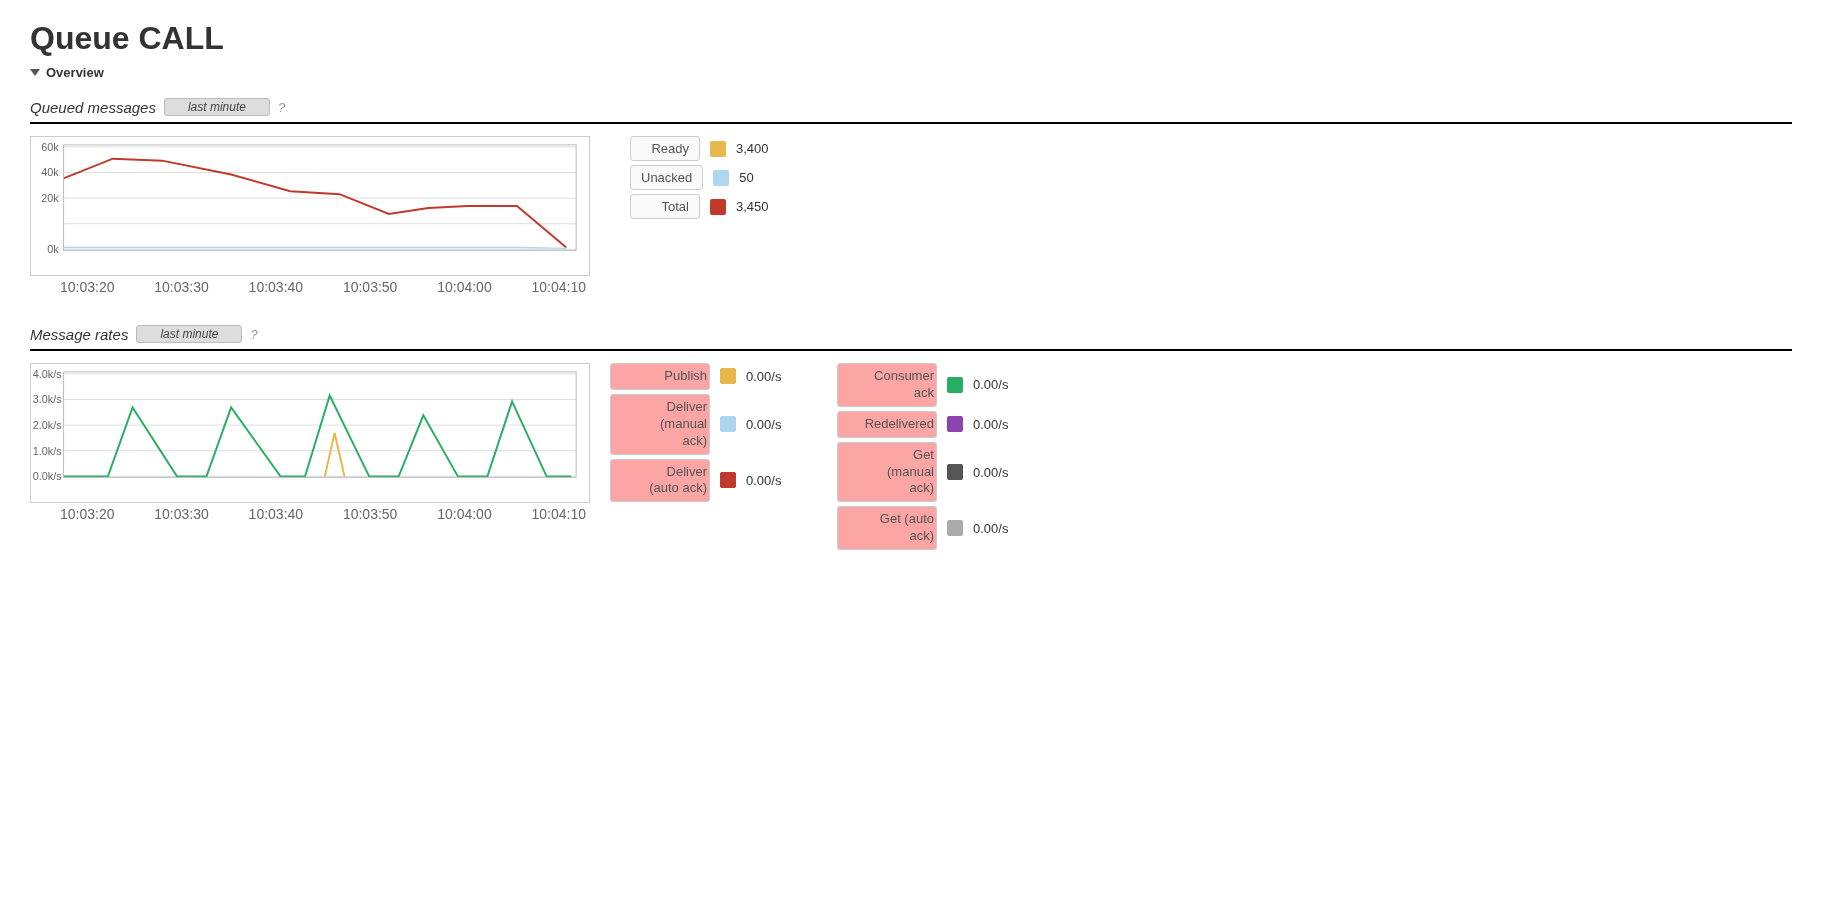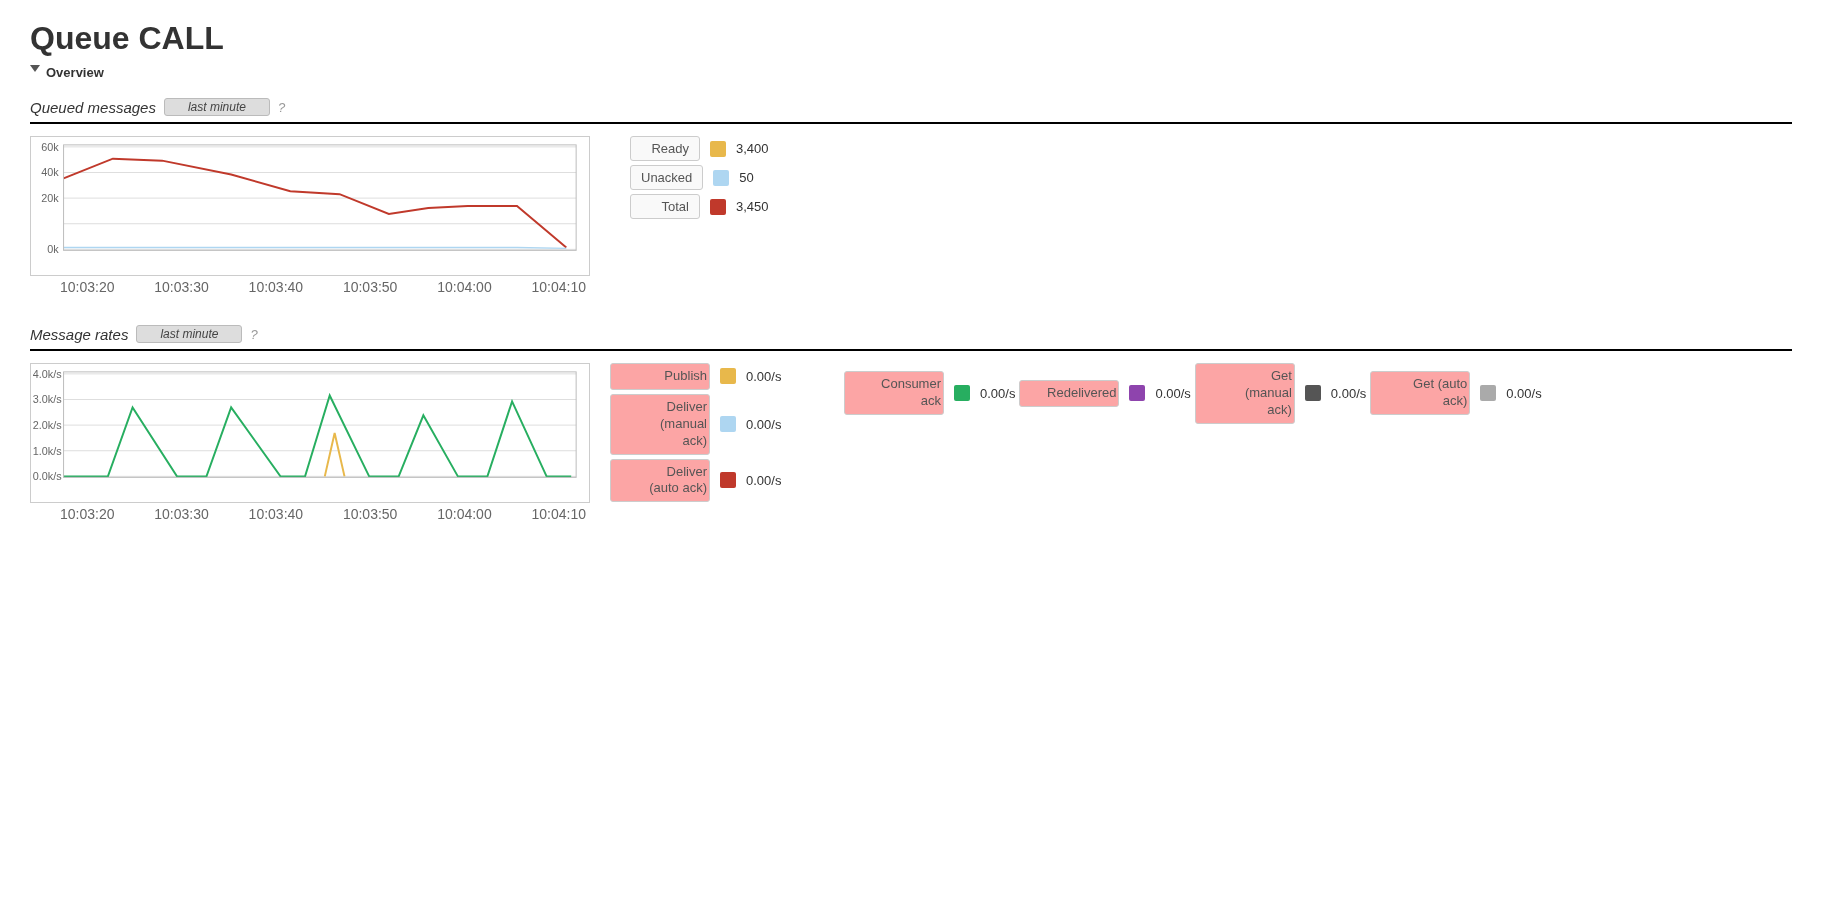--- a/index.html
+++ b/index.html
@@ -13,20 +13,21 @@
     h1 {
       font-size: 32px;
       font-weight: normal;
       margin-bottom: 8px;
     }
     h1 span {
       font-weight: bold;
     }
     .overview-toggle {
       display: flex;
+      align-items: center;
       gap: 6px;
       font-weight: bold;
       font-size: 13px;
       color: #333;
       margin-bottom: 18px;
       cursor: pointer;
     }
     .triangle-down {
       width: 0; height: 0;
       border-left: 5px solid transparent;
@@ -120,23 +121,24 @@
       gap: 20px;
     }
     .rates-stats-group {
       display: flex;
       flex-direction: column;
       gap: 4px;
       min-width: 200px;
     }
     .rates-stats-group2 {
       display: flex;
+      flex-direction: column;
       gap: 4px;
       min-width: 220px;
-      margin-left: 14px;
+      margin-left: 7px;
     }
     .rate-label {
       text-align: right;
       min-width: 100px;
       padding: 4px 2px;
       border: 1px solid #ccc;
       border-radius: 3px;
       font-size: 13px;
       color: #555;
       background: #fca5a5;

